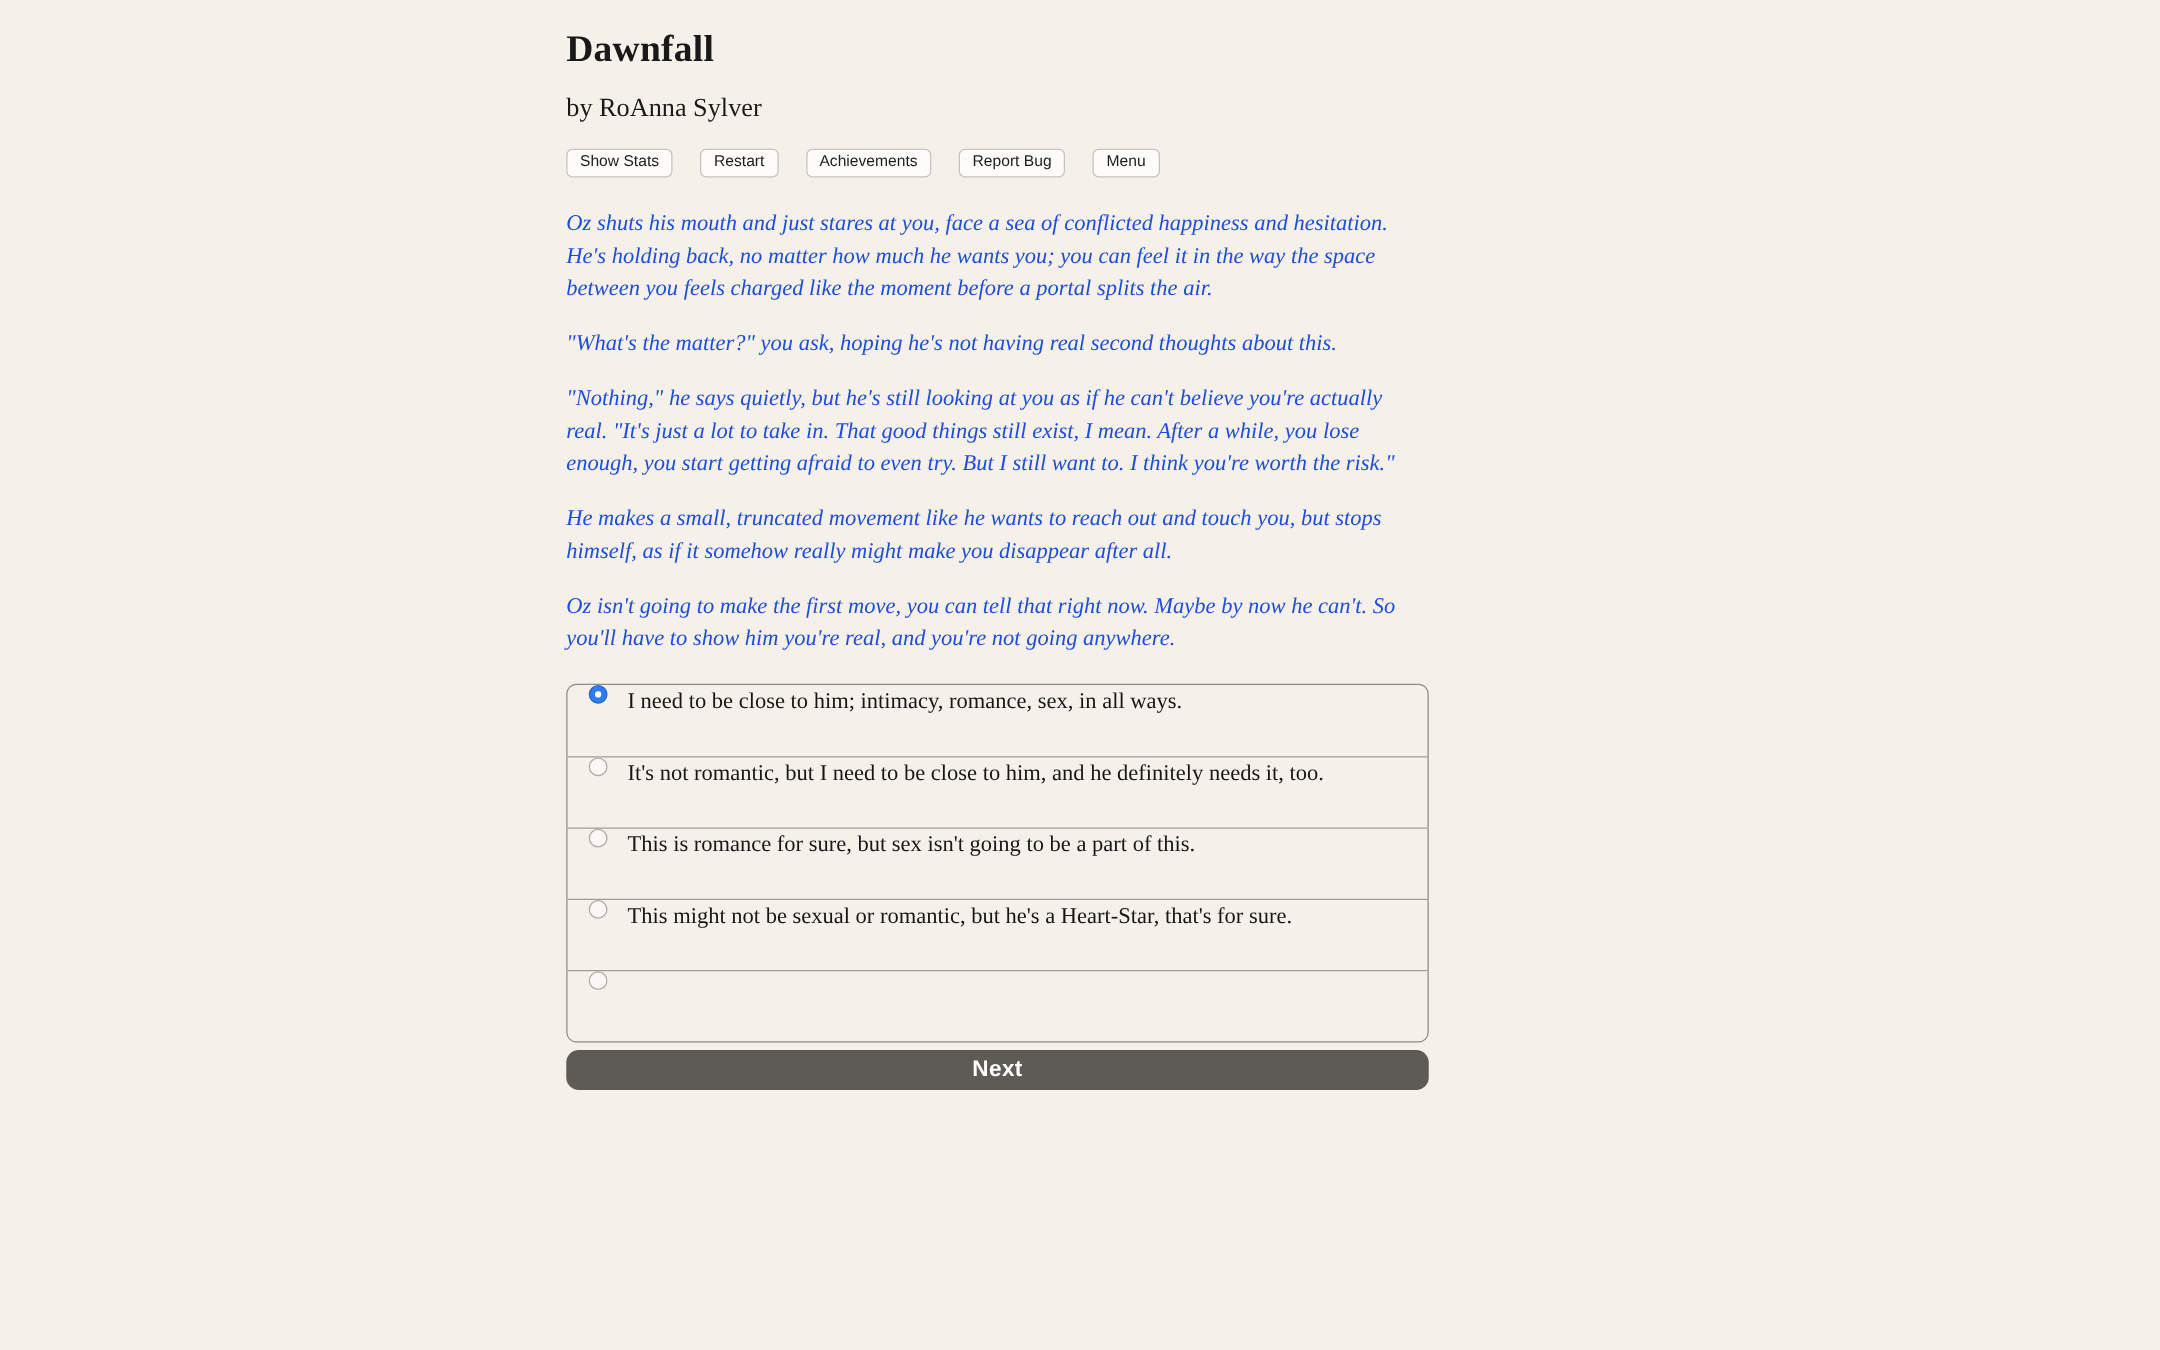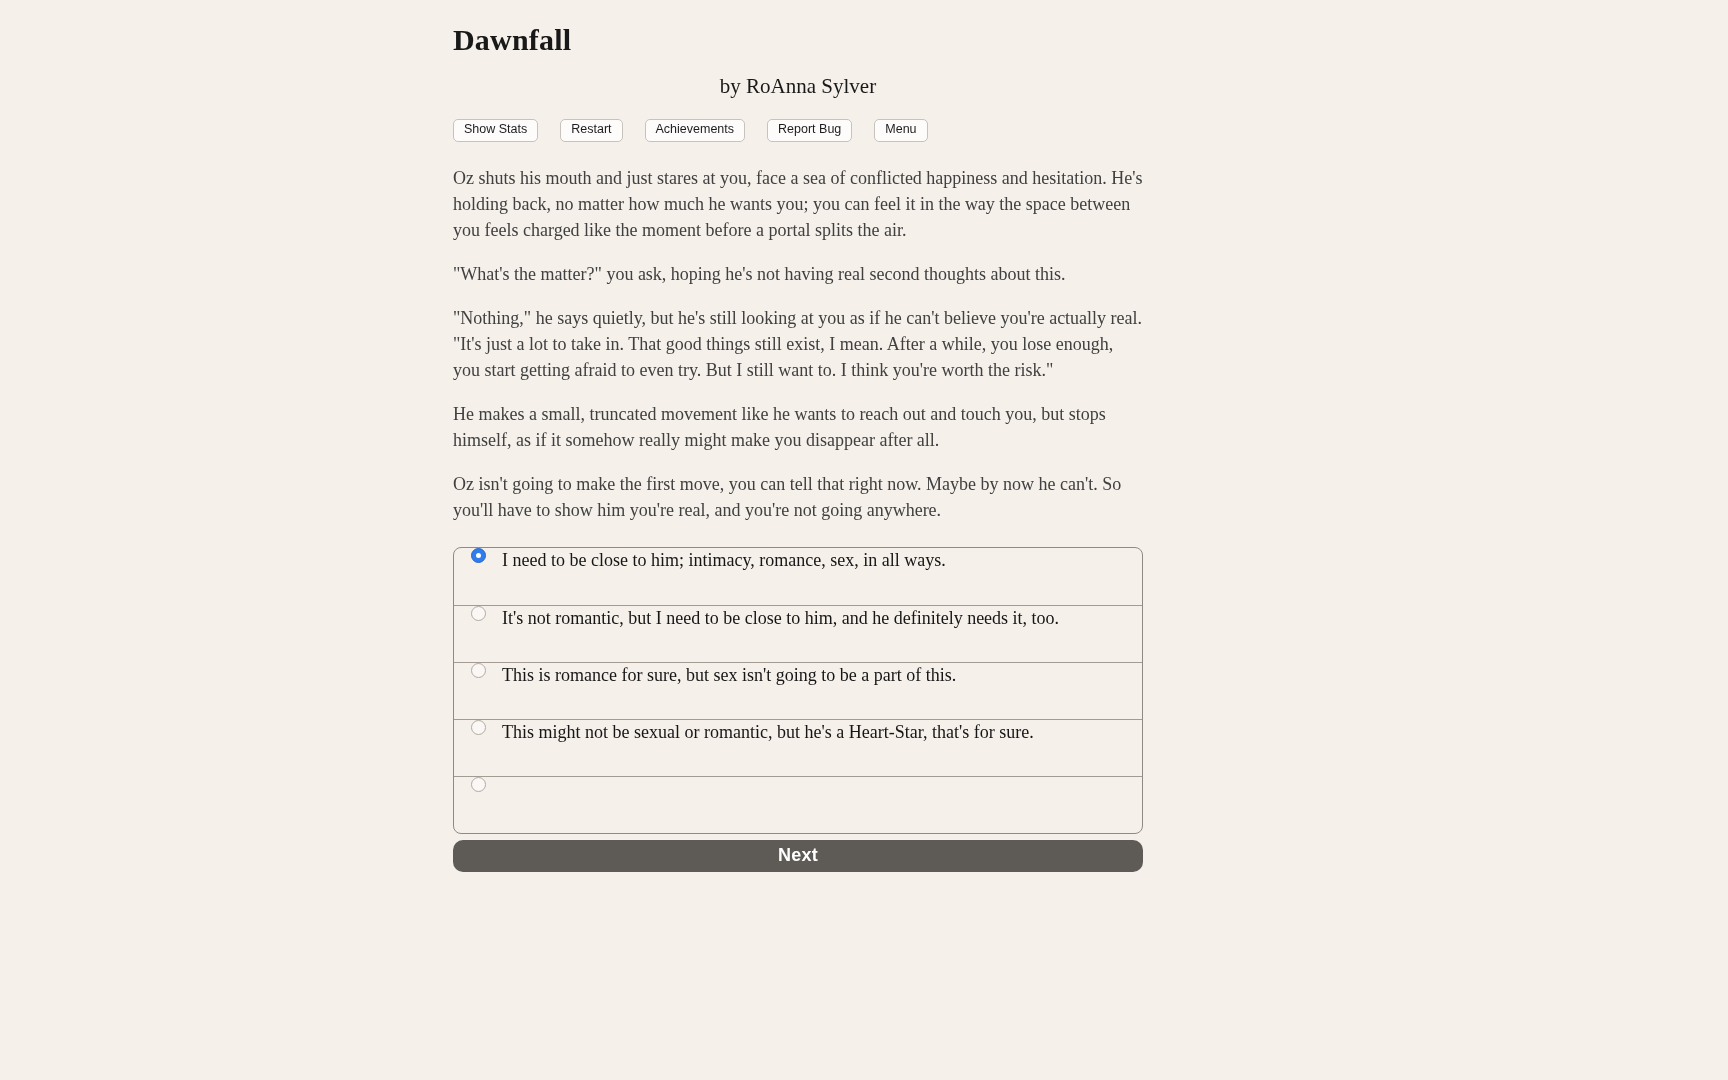--- a/index.html
+++ b/index.html
@@ -26,21 +26,20 @@
     font-size:30px;
     font-weight:600;
     letter-spacing:0.2px;
     color:#191919;
   }
   h2.author{
     margin:17px 0 0 0;
     font-size:21px;
     font-weight:400;
     color:#191919;
-    text-align:center;
   }
   .toolbar{
     margin-top:20px;
     display:flex;
     gap:22px;
   }
   .toolbar button{
     font-family:"Liberation Sans", sans-serif;
     font-size:12.5px;
     font-weight:500;
@@ -50,21 +49,22 @@
     border-radius:5px;
     padding:3px 10px 4px 10px;
     line-height:1.1;
     cursor:pointer;
   }
   .story{margin-top:23px;}
   .story p{
     margin:0 0 18px 0;
     font-size:18px;
     line-height:26px;
-    color:#404040;
+    color:#1d4ed8;
+    font-style:italic;
   }
   .choices{
     margin-top:24px;
     border:1px solid #8f8a83;
     border-radius:8px;
     overflow:hidden;
     background:var(--background);
   }
   .choice-row{
     display:flex;

